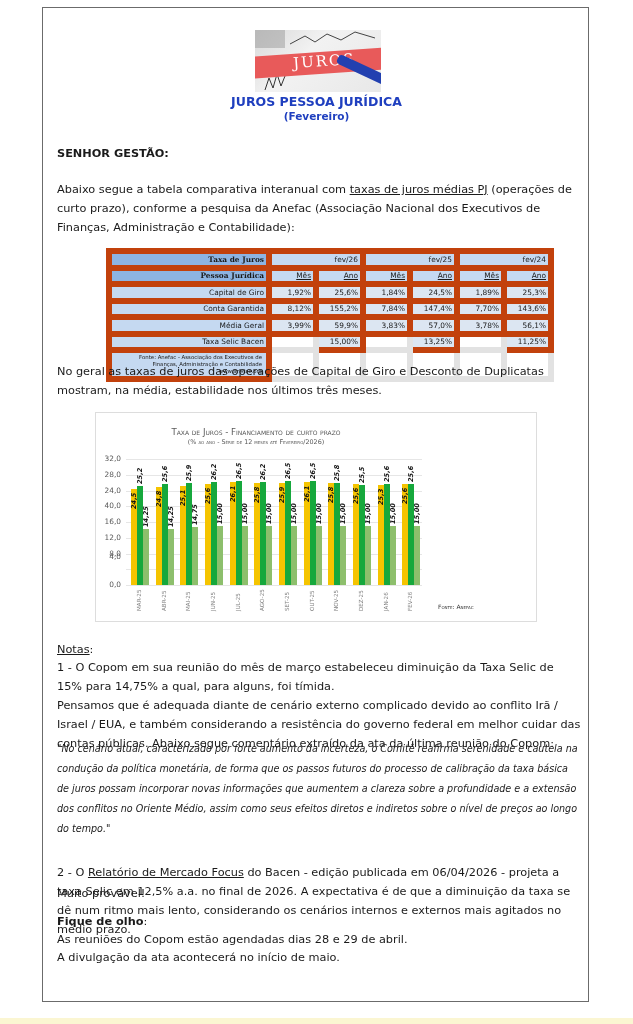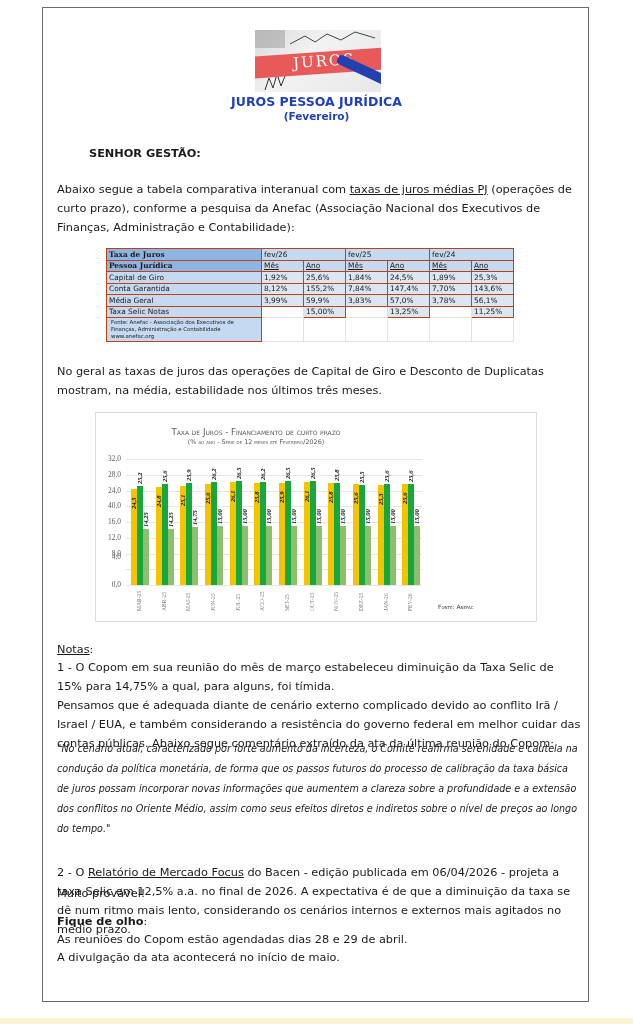--- a/index.html
+++ b/index.html
@@ -22,37 +22,37 @@
   .title-sub { position: absolute; left: 0; width: 633px; top: 110px; text-align: center;
                color: #1f3fbf; font-weight: bold; font-size: 10.5px; }
   .txt { position: absolute; left: 57px; width: 525px; font-size: 11.3px; line-height: 19px; }
   .u { text-decoration: underline; }
   .bold { font-weight: bold; }
   .quote { font-style: italic; font-size: 9.6px; line-height: 20px; }
 
   
   .rates { position: absolute; left: 106px; top: 248px; border-collapse: collapse;
            font-family: "DejaVu Sans", sans-serif; font-size: 7.4px; }
-  .rates td { border: 1px solid #c2410c; text-align: left; height: 10.5px; padding: 0 2px; }
+  .rates td { border: 6px solid #c2410c; text-align: right; height: 10.5px; padding: 0 2px; }
   .rates .hd { background: #8db4e2; font-weight: bold; font-family: "DejaVu Serif", serif; }
   .rates .per { background: #c5d9f1; }
   .rates .sub { background: #c5d9f1; text-decoration: underline; }
   .rates .lbl { background: #c5d9f1; width: 150px; }
   .rates .val { background: #dce6f2; width: 37px; }
   .rates .blank { background: #ffffff; border-color: #e2e2e2; }
   .rates .src { background: #c5d9f1; font-size: 5.4px; line-height: 7px; padding: 1px 4px; }
 
   
   .chart-box { position: absolute; left: 95px; top: 412px; width: 440px; height: 208px;
                border: 1px solid #dddddd; background: #fff; }
   .chart-title { position: absolute; left: 0; width: 320px; top: 14px; text-align: center;
                  font-size: 8.6px; color: #595959; font-variant: small-caps; }
   .chart-sub { position: absolute; left: 0; width: 320px; top: 25px; text-align: center;
                font-size: 6.4px; color: #595959; font-variant: small-caps; }
-  .plot { position: absolute; left: 30px; top: 46px; width: 296px; height: 126px; font-family: Liberation Serif, serif; }
+  .plot { position: absolute; left: 30px; top: 46px; width: 296px; height: 126px; }
   .grid { position: absolute; left: 0; right: 0; height: 0; border-top: 1px solid #e6e6e6; }
   .ytick { position: absolute; left: -30px; width: 25px; text-align: right; font-size: 7.4px; color: #595959; }
   .group { position: absolute; bottom: 0; height: 126px; width: 24px; }
   .bar { position: absolute; bottom: 0; width: 6px; }
   .bar.d { background: #f5c400; left: 0; }
   .bar.c { background: #16a83c; left: 6px; }
   .bar.s { background: #8dbf6c; left: 12px; }
   .lab { position: absolute; font-size: 6.6px; font-weight: bold; font-style: italic; color: #111;
          transform: rotate(-90deg); transform-origin: left top; white-space: nowrap; }
   .xlab { position: absolute; top: 130px; font-size: 5.6px; color: #7f7f7f; transform: rotate(-90deg);
@@ -74,21 +74,21 @@
     <polyline points="35,14 50,6 60,12 72,4 86,10 100,2 120,8" stroke="#444" stroke-width="1" fill="none"></polyline>
     <polyline points="10,60 14,48 18,58 22,44 26,56 30,46" stroke="#333" stroke-width="1" fill="none"></polyline>
   </svg>
   <div class="band"></div>
   <div class="word">JUROS</div>
   <div class="pen"></div>
 </div>
 <div class="title-main">JUROS PESSOA JURÍDICA</div>
 <div class="title-sub">(Fevereiro)</div>
 
-<div class="txt bold" style="top:144px;margin-left:32px;">SENHOR GESTÃO:</div>
+<div class="txt bold" style="top:144px;">SENHOR GESTÃO:</div>
 <div class="txt" style="top:180px;">
   <span>Abaixo segue a  tabela comparativa interanual com </span><span class="u">taxas de juros médias PJ</span><span> (operações de curto prazo), conforme a pesquisa da Anefac (Associação Nacional dos Executivos de Finanças, Administração e Contabilidade):</span>
 </div>
 
 <table class="rates">
   <tbody>
       <tr>
     <td class="hd">Taxa de Juros</td>
     <td class="per" colspan="2">fev/26</td>
     <td class="per" colspan="2">fev/25</td>
@@ -124,21 +124,21 @@
   <tr>
     <td class="lbl">Média Geral</td>
     <td class="val">3,99%</td>
     <td class="val">59,9%</td>
     <td class="val">3,83%</td>
     <td class="val">57,0%</td>
     <td class="val">3,78%</td>
     <td class="val">56,1%</td>
   </tr>
   <tr>
-    <td class="lbl">Taxa Selic Notas</td>
+    <td class="lbl">Taxa Selic Bacen</td>
     <td class="blank"></td>
     <td class="val">15,00%</td>
     <td class="blank"></td>
     <td class="val">13,25%</td>
     <td class="blank"></td>
     <td class="val">11,25%</td>
   </tr>
   <tr>
     <td class="src">Fonte: Anefac - Associação dos Executivos de Finanças, Administração e Contabilidade www.anefac.org</td>
     <td class="blank"></td>

